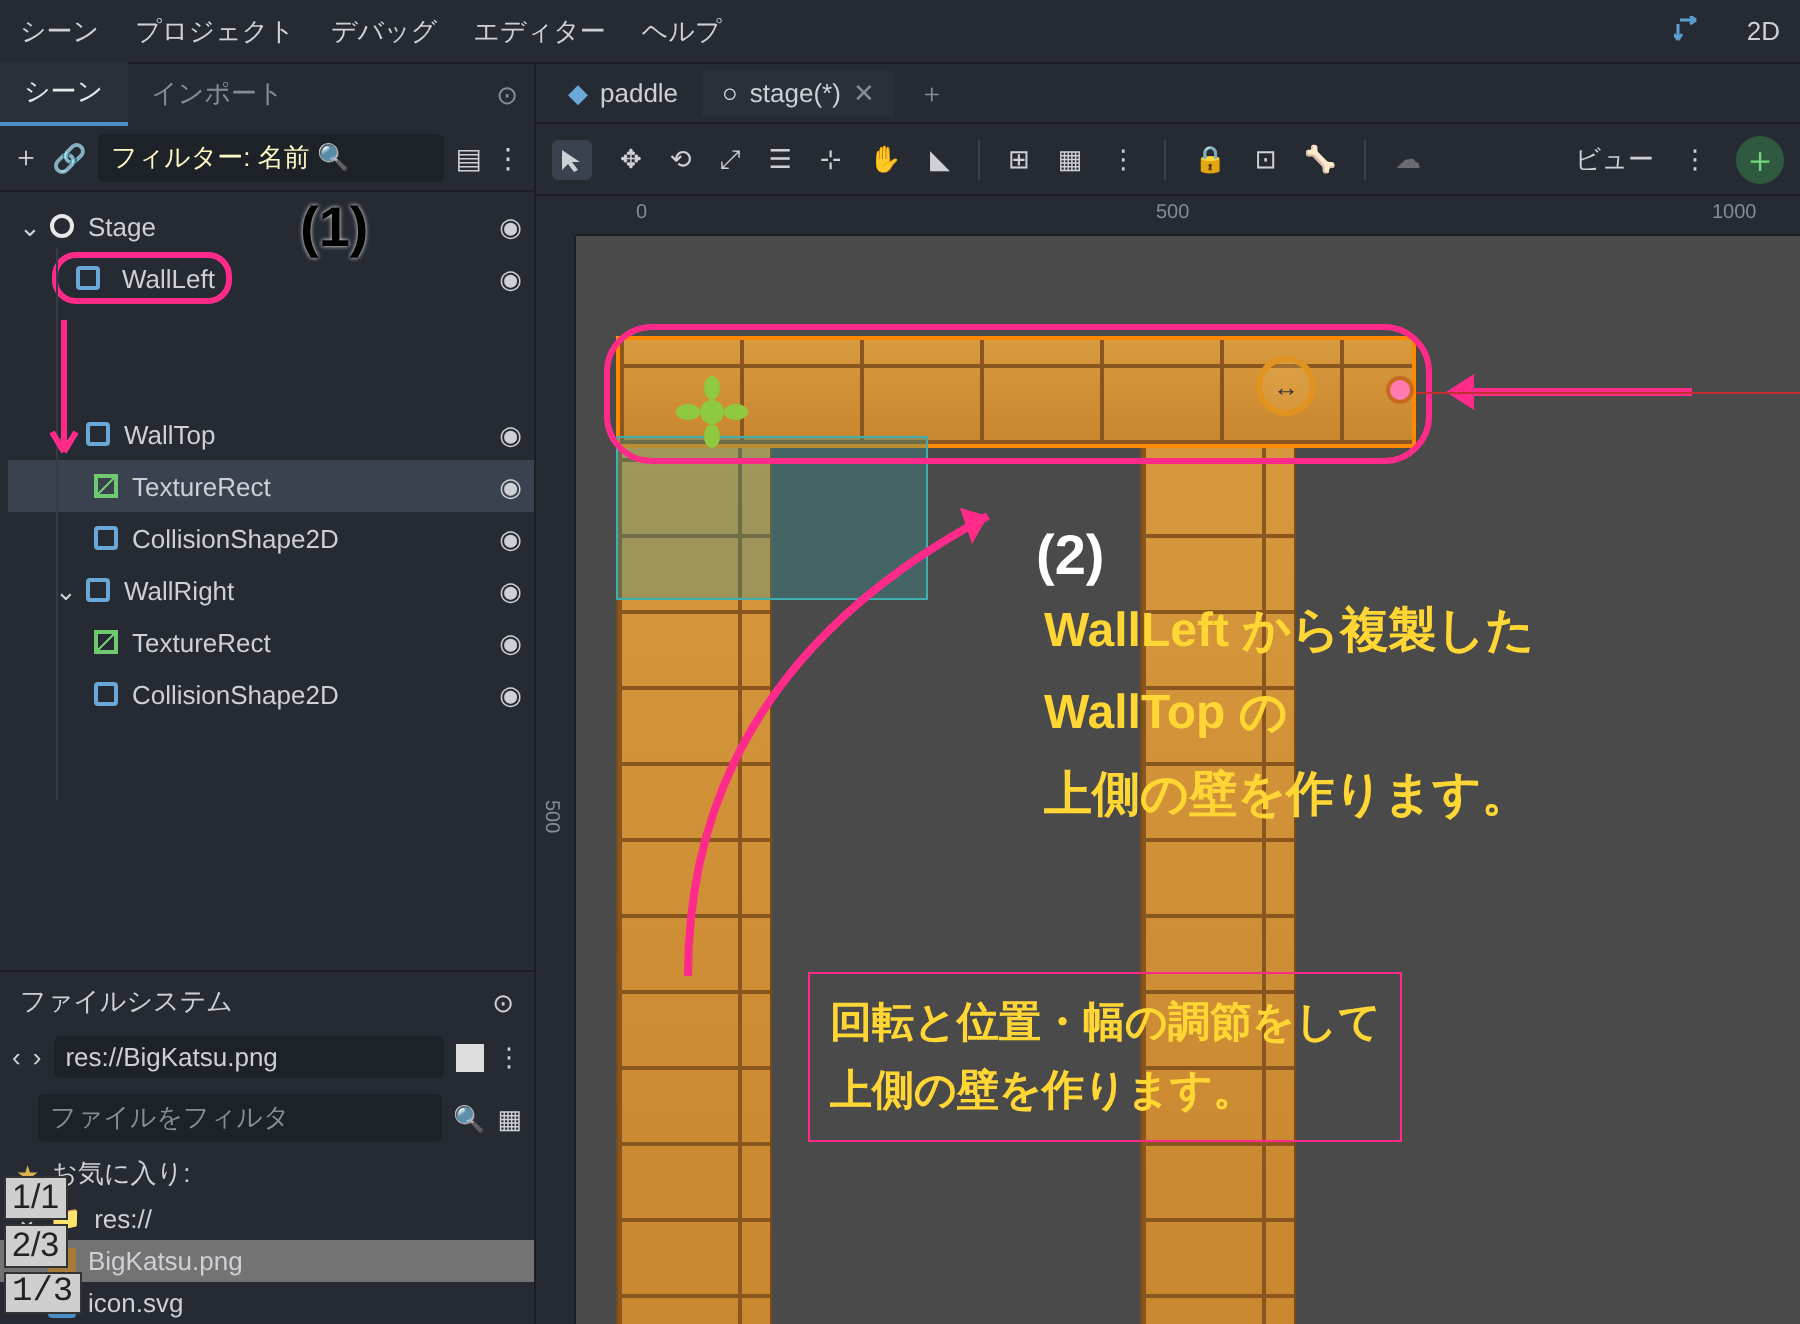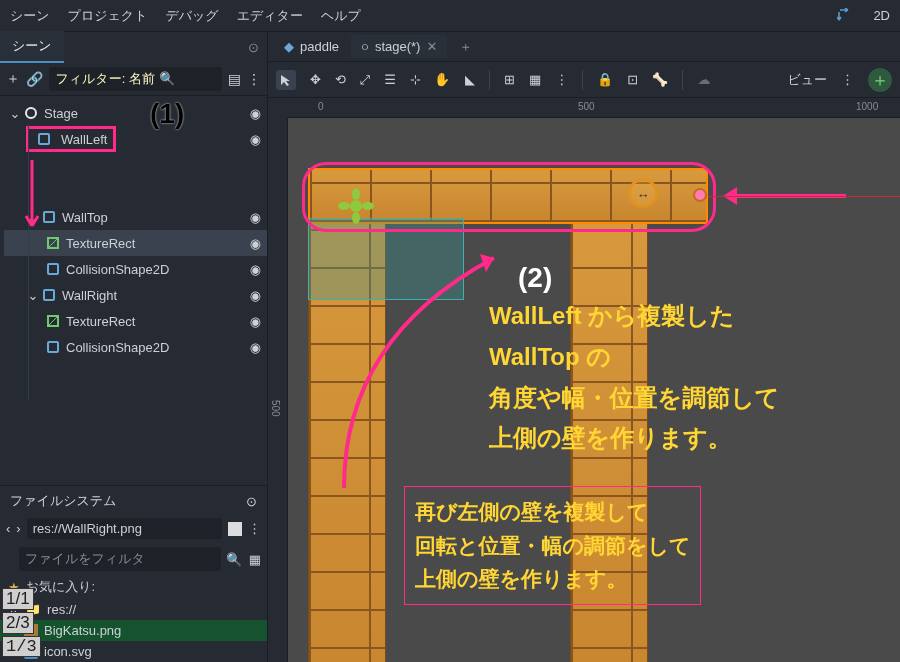--- a/index.html
+++ b/index.html
@@ -33,29 +33,29 @@
   .tree-row .toggle { width: 14px; text-align:center; color:#cdd0d4; }
   .tree-row .node-icon { width: 18px; height:18px; display:inline-flex; align-items:center; justify-content:center; margin-right:4px; }
   .tree-row .eye { margin-left:auto; color:#cdd0d4; }
   .indent0 { padding-left: 4px; }
   .indent1 { padding-left: 22px; }
   .indent2 { padding-left: 40px; }
   
   .guide { position:absolute; border-left:1px solid #363c46; }
   
   
-  .pink-box { border: 3px solid #ff2a8a; border-radius: 0; padding: 1px 6px; display:inline-flex; align-items:center; gap:4px; }
+  .pink-box { border: 3px solid #ff2a8a; border-radius: 12px; padding: 1px 6px; display:inline-flex; align-items:center; gap:4px; }
   
   
   .fs-panel { border-top: 1px solid #1a1e24; }
   .fs-header { padding: 6px 10px 4px; display:flex; align-items:center; color:#cdd0d4; }
   .fs-row { display: flex; align-items: center; padding: 4px 6px; gap:6px; }
   .fs-path { flex:1; background:#1d2128; padding:3px 6px; border-radius:3px; color:#cdd0d4; }
   .fs-item { display:flex; align-items:center; padding:3px 6px 3px 24px; gap:6px; cursor:pointer; }
-  .fs-item.selected { background:#14532d; }
+  .fs-item.selected { background:#737373; }
   
   
   .badge { position:absolute; left:2px; background:#cfcfcf; color:#222; font-size:17px; padding:0 3px; border:1px solid #333; z-index:50; }
   
   
   .right { flex: 1; display: flex; flex-direction: column; background:#2a2f37; }
   
   .scene-tabs { display:flex; align-items:center; height:30px; background:#262b33; border-bottom:1px solid #1a1e24; padding-left:6px; gap:2px; }
   .scene-tab { display:flex; align-items:center; gap:6px; padding:4px 10px; color:#cdd0d4; cursor:pointer; border-radius:3px 3px 0 0; }
   .scene-tab.active { background:#2a3039; }
@@ -133,20 +133,21 @@
       </svg>
     <span>2D</span>
   </div>
 </div>
 
 <div class="main">
 
   <div class="left">
     <div class="tabs">
       <div class="tab active">シーン</div>
+      <div class="tab">インポート</div>
       <span class="pin">⊙</span>
     </div>
     <div class="toolbar-row">
       <span class="icon-btn">＋</span>
       <span class="icon-btn">🔗</span>
       <div class="filter-input">
         <span>フィルター: 名前</span>
         <span>🔍</span>
       </div>
       <span class="icon-btn">▤</span>
@@ -240,21 +241,21 @@
     </svg>
 
     <div class="fs-panel">
       <div class="fs-header">
         <span>ファイルシステム</span>
         <span style="margin-left:auto;">⊙</span>
       </div>
       <div class="fs-row">
         <span class="icon-btn">‹</span>
         <span class="icon-btn">›</span>
-        <div class="fs-path">res://WallRight.png</div>
+        <div class="fs-path">res://BigKatsu.png</div>
         <span style="width:14px;height:14px;background:#ddd;display:inline-block;"></span>
         <span class="icon-btn">⋮</span>
       </div>
       <div class="fs-row">
         <div class="fs-path" style="color:#868c95;margin-left:13px;">ファイルをフィルタ</div>
         <span>🔍</span>
         <span class="icon-btn">▦</span>
       </div>
       <div class="fs-item" style="padding-left:8px;">
         <span class="star">★</span>
@@ -354,29 +355,27 @@
         <div class="arrow-right" style="left:438px; top:76px; width:120px;"></div>
 
         <div style="position:absolute; left:420px; top:78px; width:200px; height:1px; background:#c03030;"></div>
 
         <svg style="position:absolute; left:36px; top:120px;" width="200" height="260">
           <path d="M 20 250 Q 20 100 170 20" stroke="#ff2a8a" stroke-width="4" fill="none"></path>
           <path d="M 170 20 L 156 16 L 162 34 Z" fill="#ff2a8a"></path>
         </svg>
 
         <div class="anno label" style="left:230px; top:144px; color:#fff;">(2)</div>
-        <div class="anno yellow" style="left:201px; top:178px;">
+        <div class="anno yellow" style="left:234px; top:178px;">
           <div>WallLeft から複製した</div>
           <div>WallTop の</div>
-          <div>角度や幅・位置を調節して</div>
           <div>上側の壁を作ります。</div>
         </div>
 
         <div class="anno yellow box" style="left:116px; top:368px; font-size:21px; line-height:1.6;">
-          <div>再び左側の壁を複製して</div>
           <div>回転と位置・幅の調節をして</div>
           <div>上側の壁を作ります。</div>
         </div>
       </div>
     </div>
   </div>
 </div>
 
 <div class="badge" style="top:588px;">1/1</div>
 <div class="badge" style="top:612px;">2/3</div>

